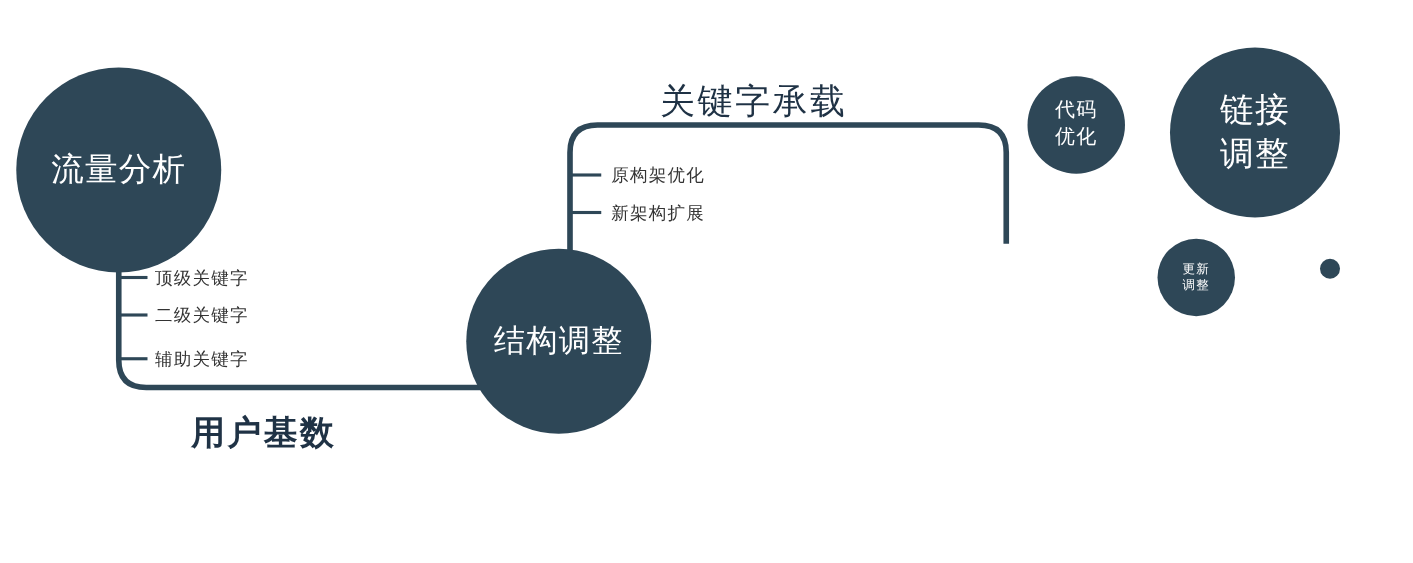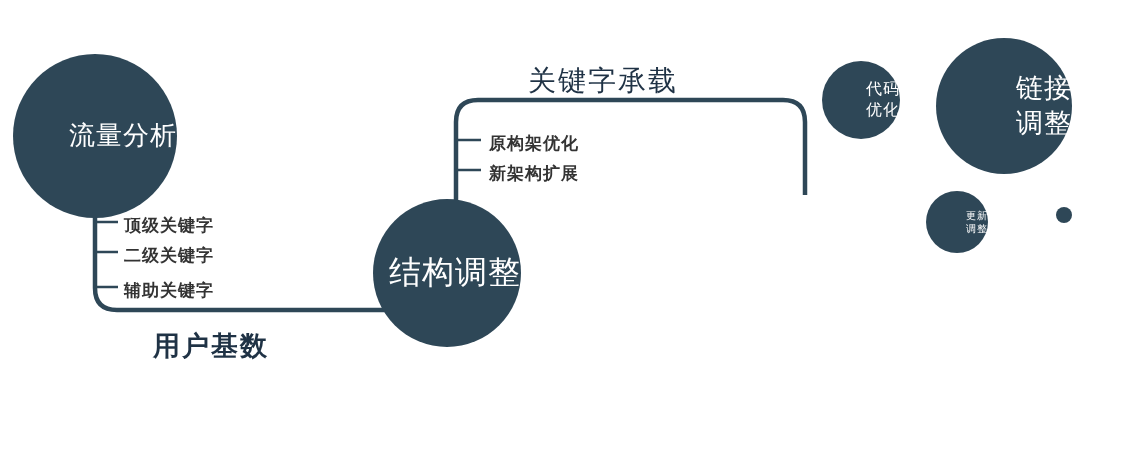--- a/index.html
+++ b/index.html
@@ -24,41 +24,41 @@
   .edge  { fill: none; stroke: var(--primary); stroke-width: 4.5px; }
   .tick  { stroke: var(--primary); stroke-width: 2.5px; }
 
   .node {
     position: absolute;
     border-radius: 50%;
     background: var(--primary);
     color: var(--node-text);
     display: flex;
     align-items: center;
-    justify-content: flex-end;
+    justify-content: center;
     text-align: center;
   }
   .node-label {
     white-space: pre-line;
     line-height: 1.3;
     letter-spacing: 1px;
   }
 
   .edge-label {
     position: absolute;
     color: var(--dark-text);
     letter-spacing: 2px;
     white-space: nowrap;
   }
 
   .branch-label {
     position: absolute;
     color: var(--branch-text);
-    font-size: 17px;
-    font-weight: 700;
+    font-size: 14px;
+    font-weight: 400;
     letter-spacing: 1px;
     white-space: nowrap;
   }
 
   .footer-label {
     position: absolute;
     color: var(--dark-text);
     font-size: 28px;
     font-weight: 500;
     letter-spacing: 2px;
@@ -79,21 +79,21 @@
     <line class="tick" x1="95" y1="287" x2="118" y2="287"></line>
 
     <line class="tick" x1="456" y1="140" x2="481" y2="140"></line>
     <line class="tick" x1="456" y1="170" x2="481" y2="170"></line>
   </svg>
 
   <div class="node" style="left:13px; top:54px; width:164px; height:164px; font-size:26px;">
     <span class="node-label">流量分析</span>
   </div>
 
-  <div class="node" style="left:373px; top:199px; width:148px; height:148px; font-size:32px;">
+  <div class="node" style="left:373px; top:199px; width:148px; height:148px; font-size:25px;">
     <span class="node-label">结构调整</span>
   </div>
 
 
   <div class="node" style="left:822px; top:61px; width:78px; height:78px; font-size:16px;">
     <span class="node-label">代码
 优化</span>
   </div>
 
   <div class="node" style="left:936px; top:38px; width:136px; height:136px; font-size:27px;">

